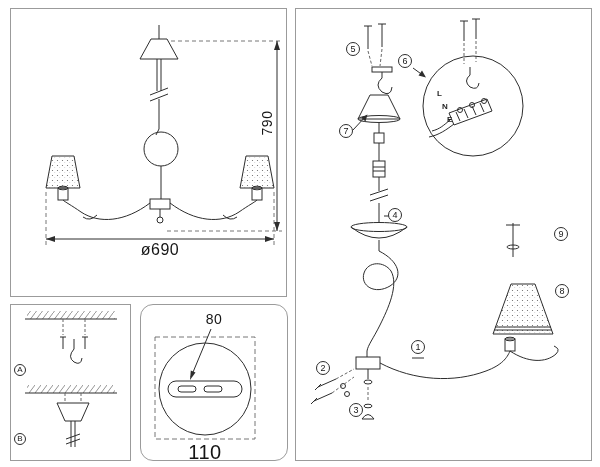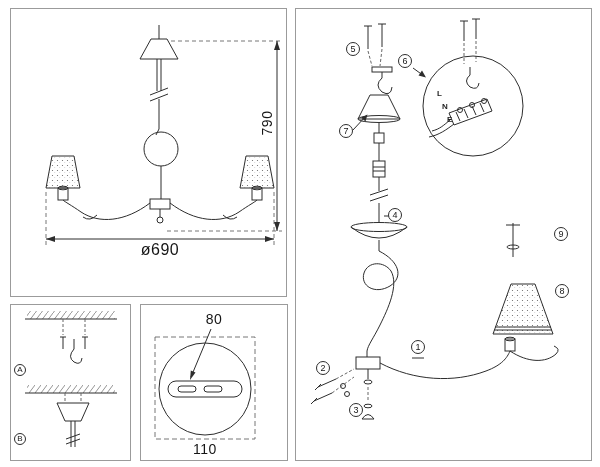--- a/index.html
+++ b/index.html
@@ -2,27 +2,27 @@
 <html><head>
 <meta charset="utf-8">
 <style>
   html,body{margin:0;padding:0;background:#fff;}
   .stage{position:relative;width:600px;height:467px;background:#ffffff;
          font-family:"Liberation Sans",sans-serif;color:#151515;overflow:hidden;}
   .panel{position:absolute;border:1px solid #9b9b9b;background:#fff;box-sizing:border-box;}
   .panel svg{position:absolute;left:0;top:0;}
   #panel-overview{left:10px;top:8px;width:277px;height:289px;}
   #panel-ceiling{left:10px;top:304px;width:121px;height:157px;}
-  #panel-bracket{left:140px;top:304px;width:148px;height:157px;}
+  #panel-bracket{left:140px;top:304px;width:148px;height:157px;border-radius:13px;}
   #panel-assembly{left:295px;top:8px;width:297px;height:453px;}
   .dim{position:absolute;font-size:13px;color:#151515;letter-spacing:0.5px;}
   .dim-v{left:239px;top:106px;width:34px;text-align:center;transform:rotate(-90deg);font-size:14px;}
   .dim-h{left:109px;top:232px;width:80px;text-align:center;font-size:16px;}
   .dim-80{left:53px;top:6px;width:40px;text-align:center;font-size:14px;}
-  .dim-110{left:34px;top:136px;width:60px;text-align:center;font-size:14px;}
+  .dim-110{left:34px;top:136px;width:60px;text-align:center;font-size:20px;}
   .callout{position:absolute;width:14px;height:14px;border:1px solid #2d2d2d;border-radius:50%;
            box-sizing:border-box;display:flex;align-items:center;justify-content:center;
            font-size:9px;line-height:1;background:#fff;color:#151515;}
   .mini{width:12px;height:12px;font-size:8px;}
   .tlabel{position:absolute;font-size:8px;font-weight:bold;color:#222;}
 </style>
 </head>
 <body>
 
 <div class="stage">

